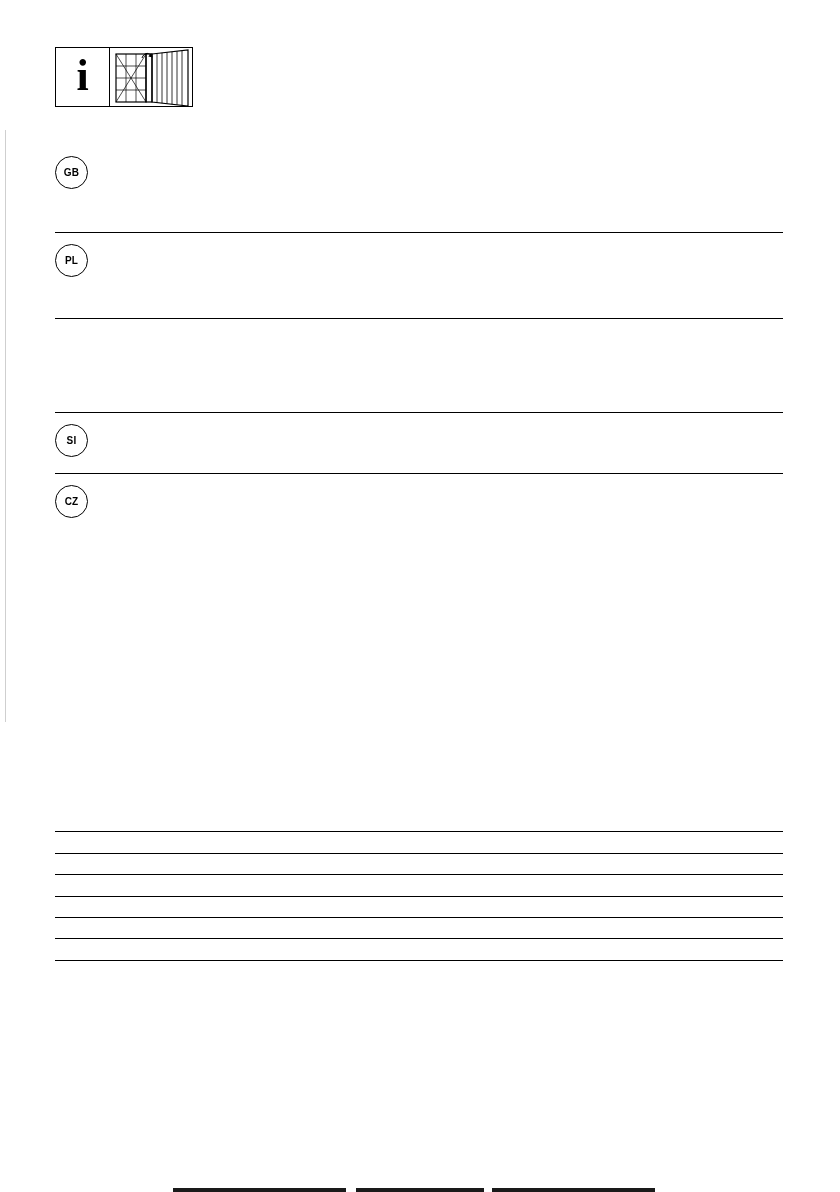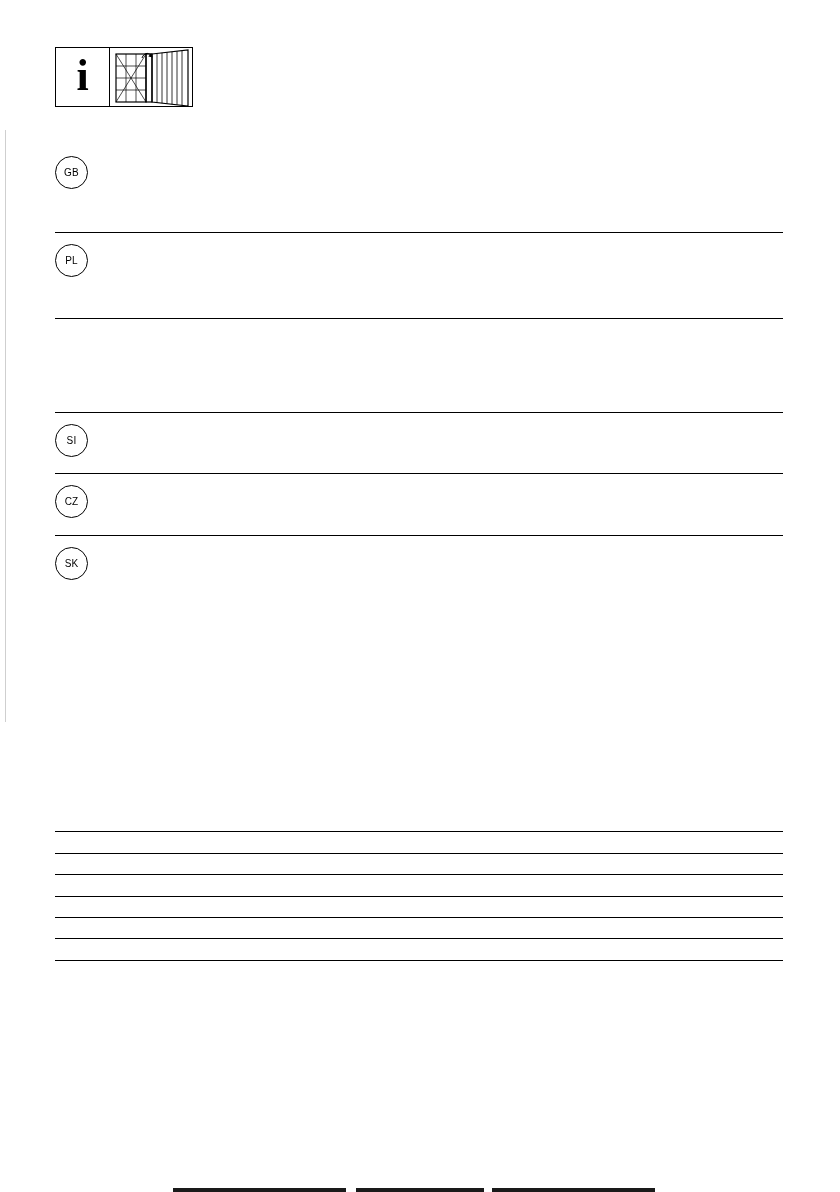--- a/index.html
+++ b/index.html
@@ -83,21 +83,21 @@
   .badge {
     border: 1.2px solid #000000;
     border-radius: 50%;
     width: 33px;
     height: 33px;
     box-sizing: border-box;
     display: flex;
     align-items: center;
     justify-content: center;
     font-size: 10px;
-    font-weight: normal;
+    font-weight: bold;
     letter-spacing: 0.2px;
     line-height: 1;
   }
   .lang-body {
     font-size: 10.5px;
     line-height: 14px;
     padding-top: 4px;
     min-height: 24px;
     white-space: pre-line;
   }
@@ -204,26 +204,20 @@
     <div class="lang-body"></div>
   </div>
 
   <div class="lang-section with-rule" style="top:473px;">
     <div class="badges">
       <div class="badge">CZ</div>
     </div>
     <div class="lang-body"></div>
   </div>
 
-  <div class="lang-section with-rule" style="top:535px;">
-    <div class="badges">
-      <div class="badge">SK</div>
-    </div>
-    <div class="lang-body"></div>
-  </div>
 
 
   <div class="rule-table" style="top:831px;">
     <div class="rule-row" style="height:22px;"></div>
     <div class="rule-row" style="height:21px;"></div>
     <div class="rule-row" style="height:22px;"></div>
     <div class="rule-row" style="height:21px;"></div>
     <div class="rule-row" style="height:21px;"></div>
     <div class="rule-row" style="height:22px;"></div>
     <div class="last-rule"></div>

